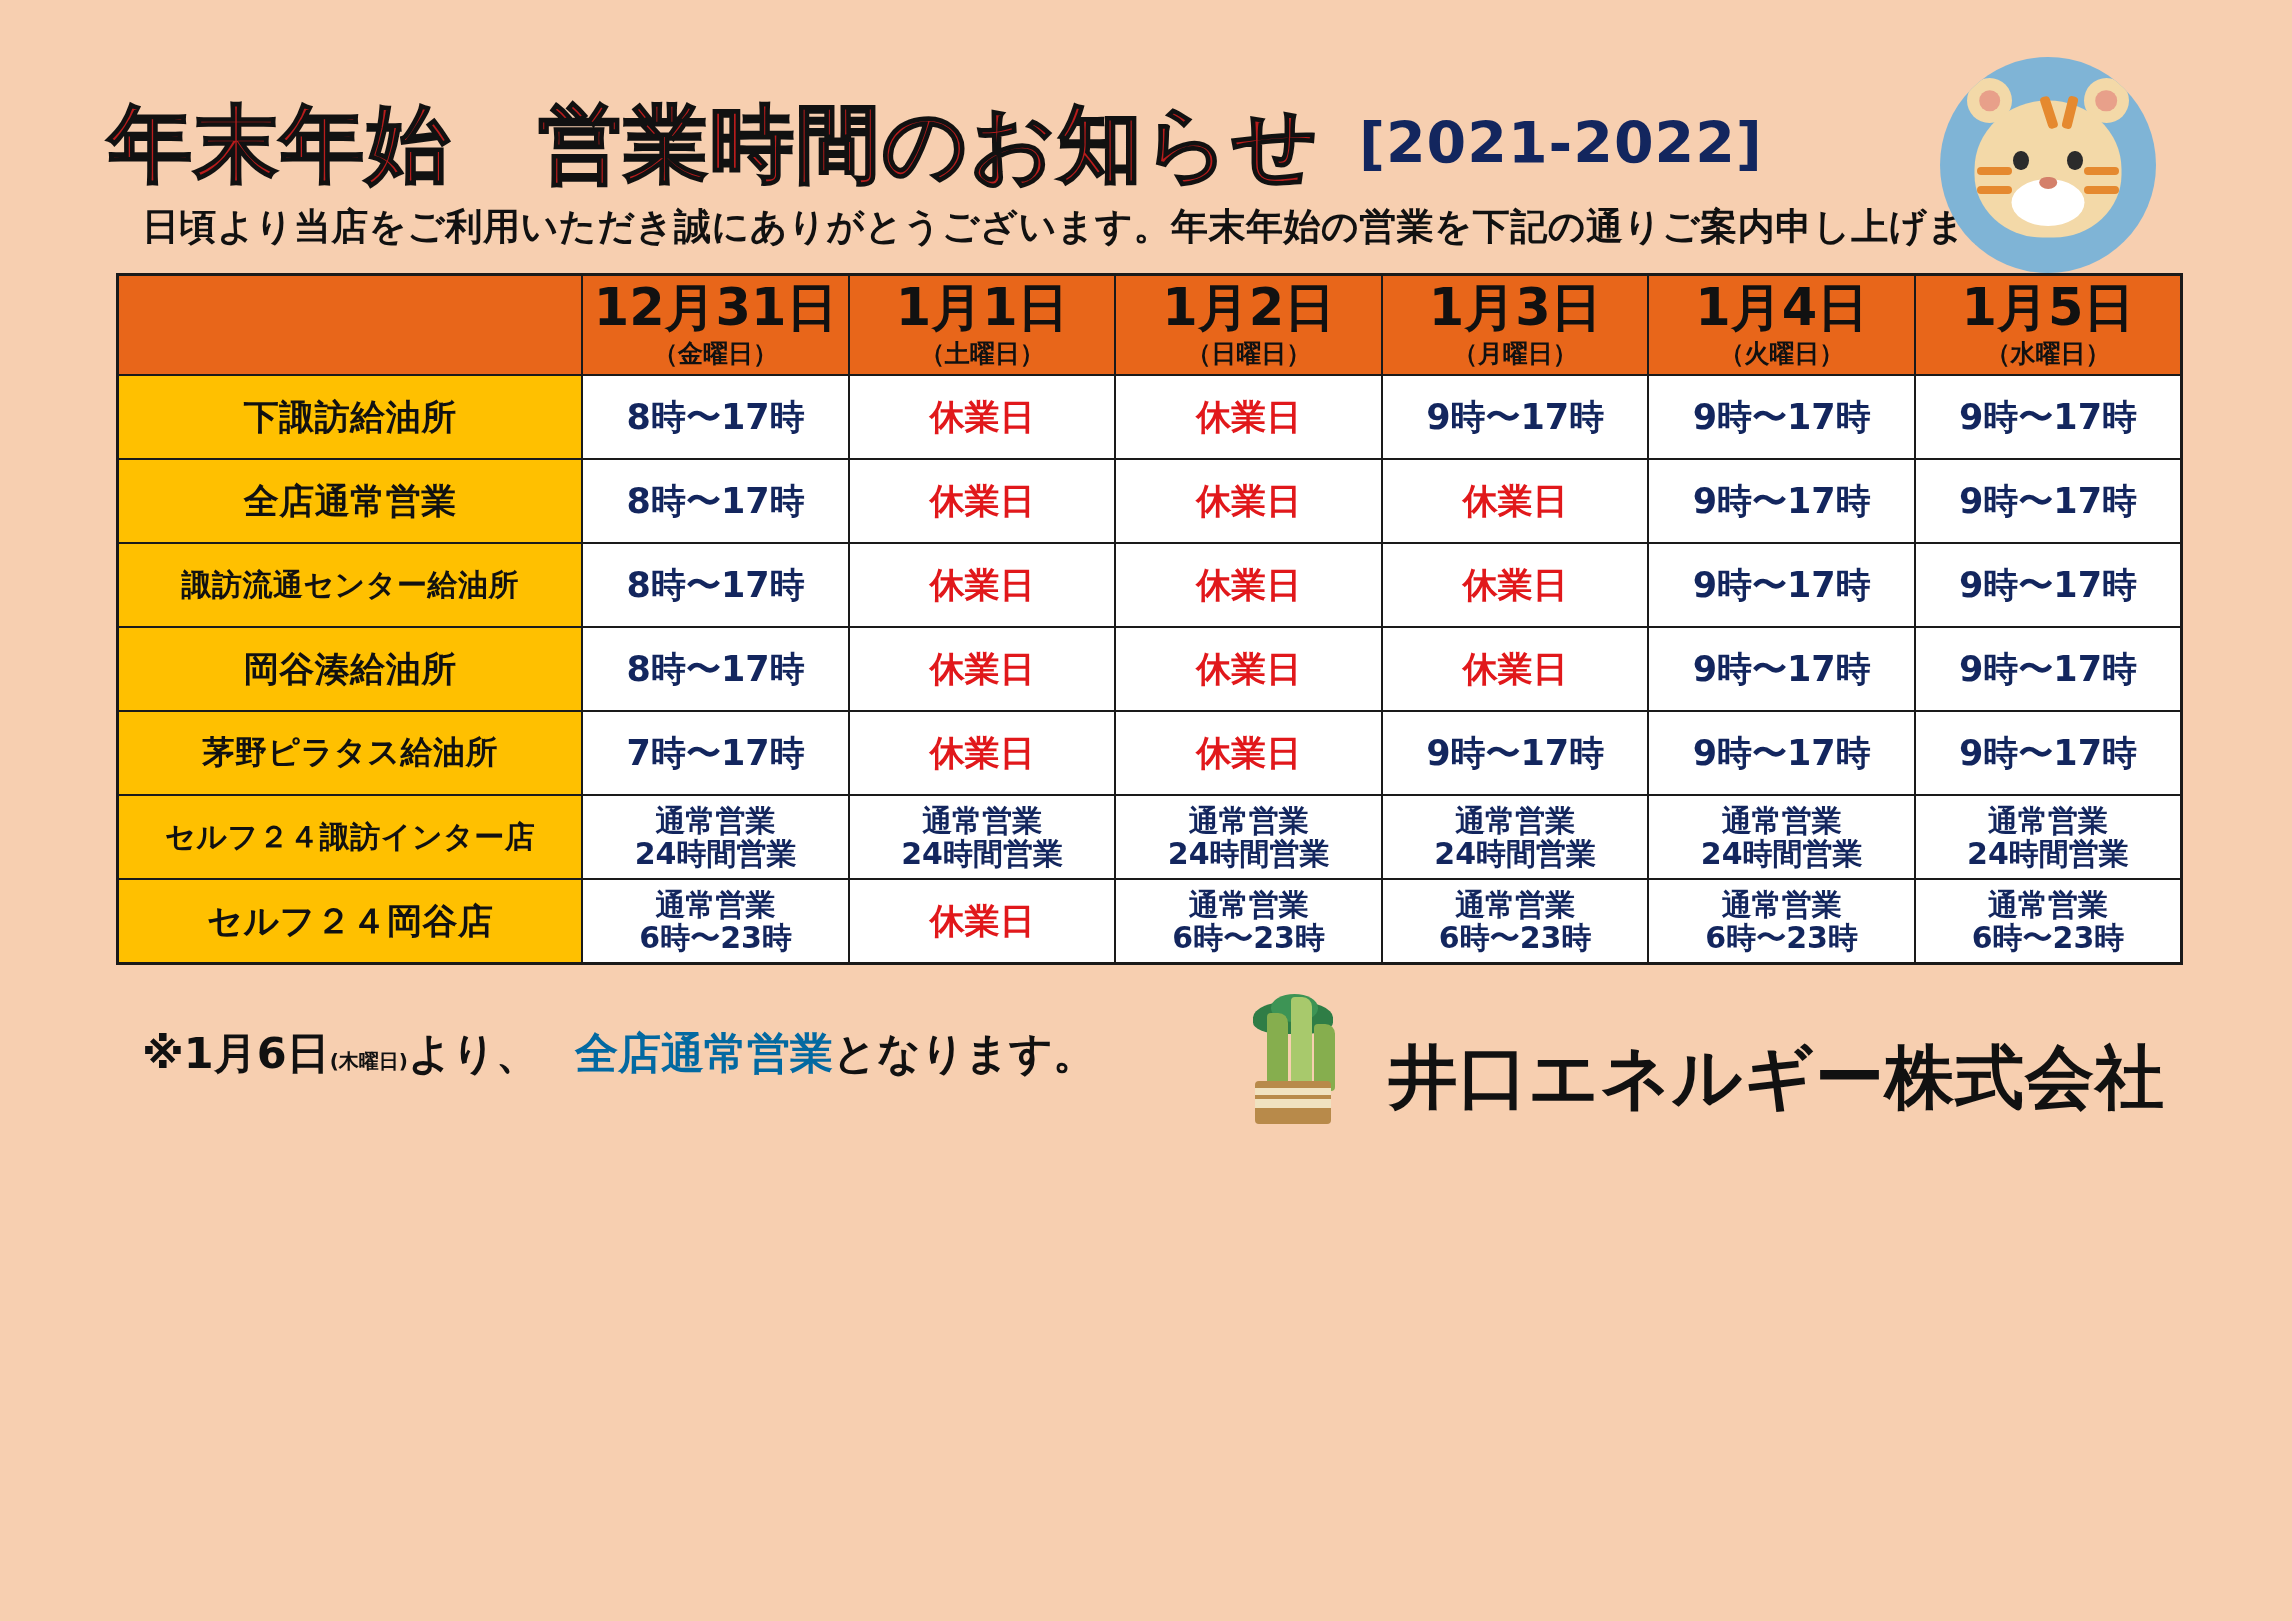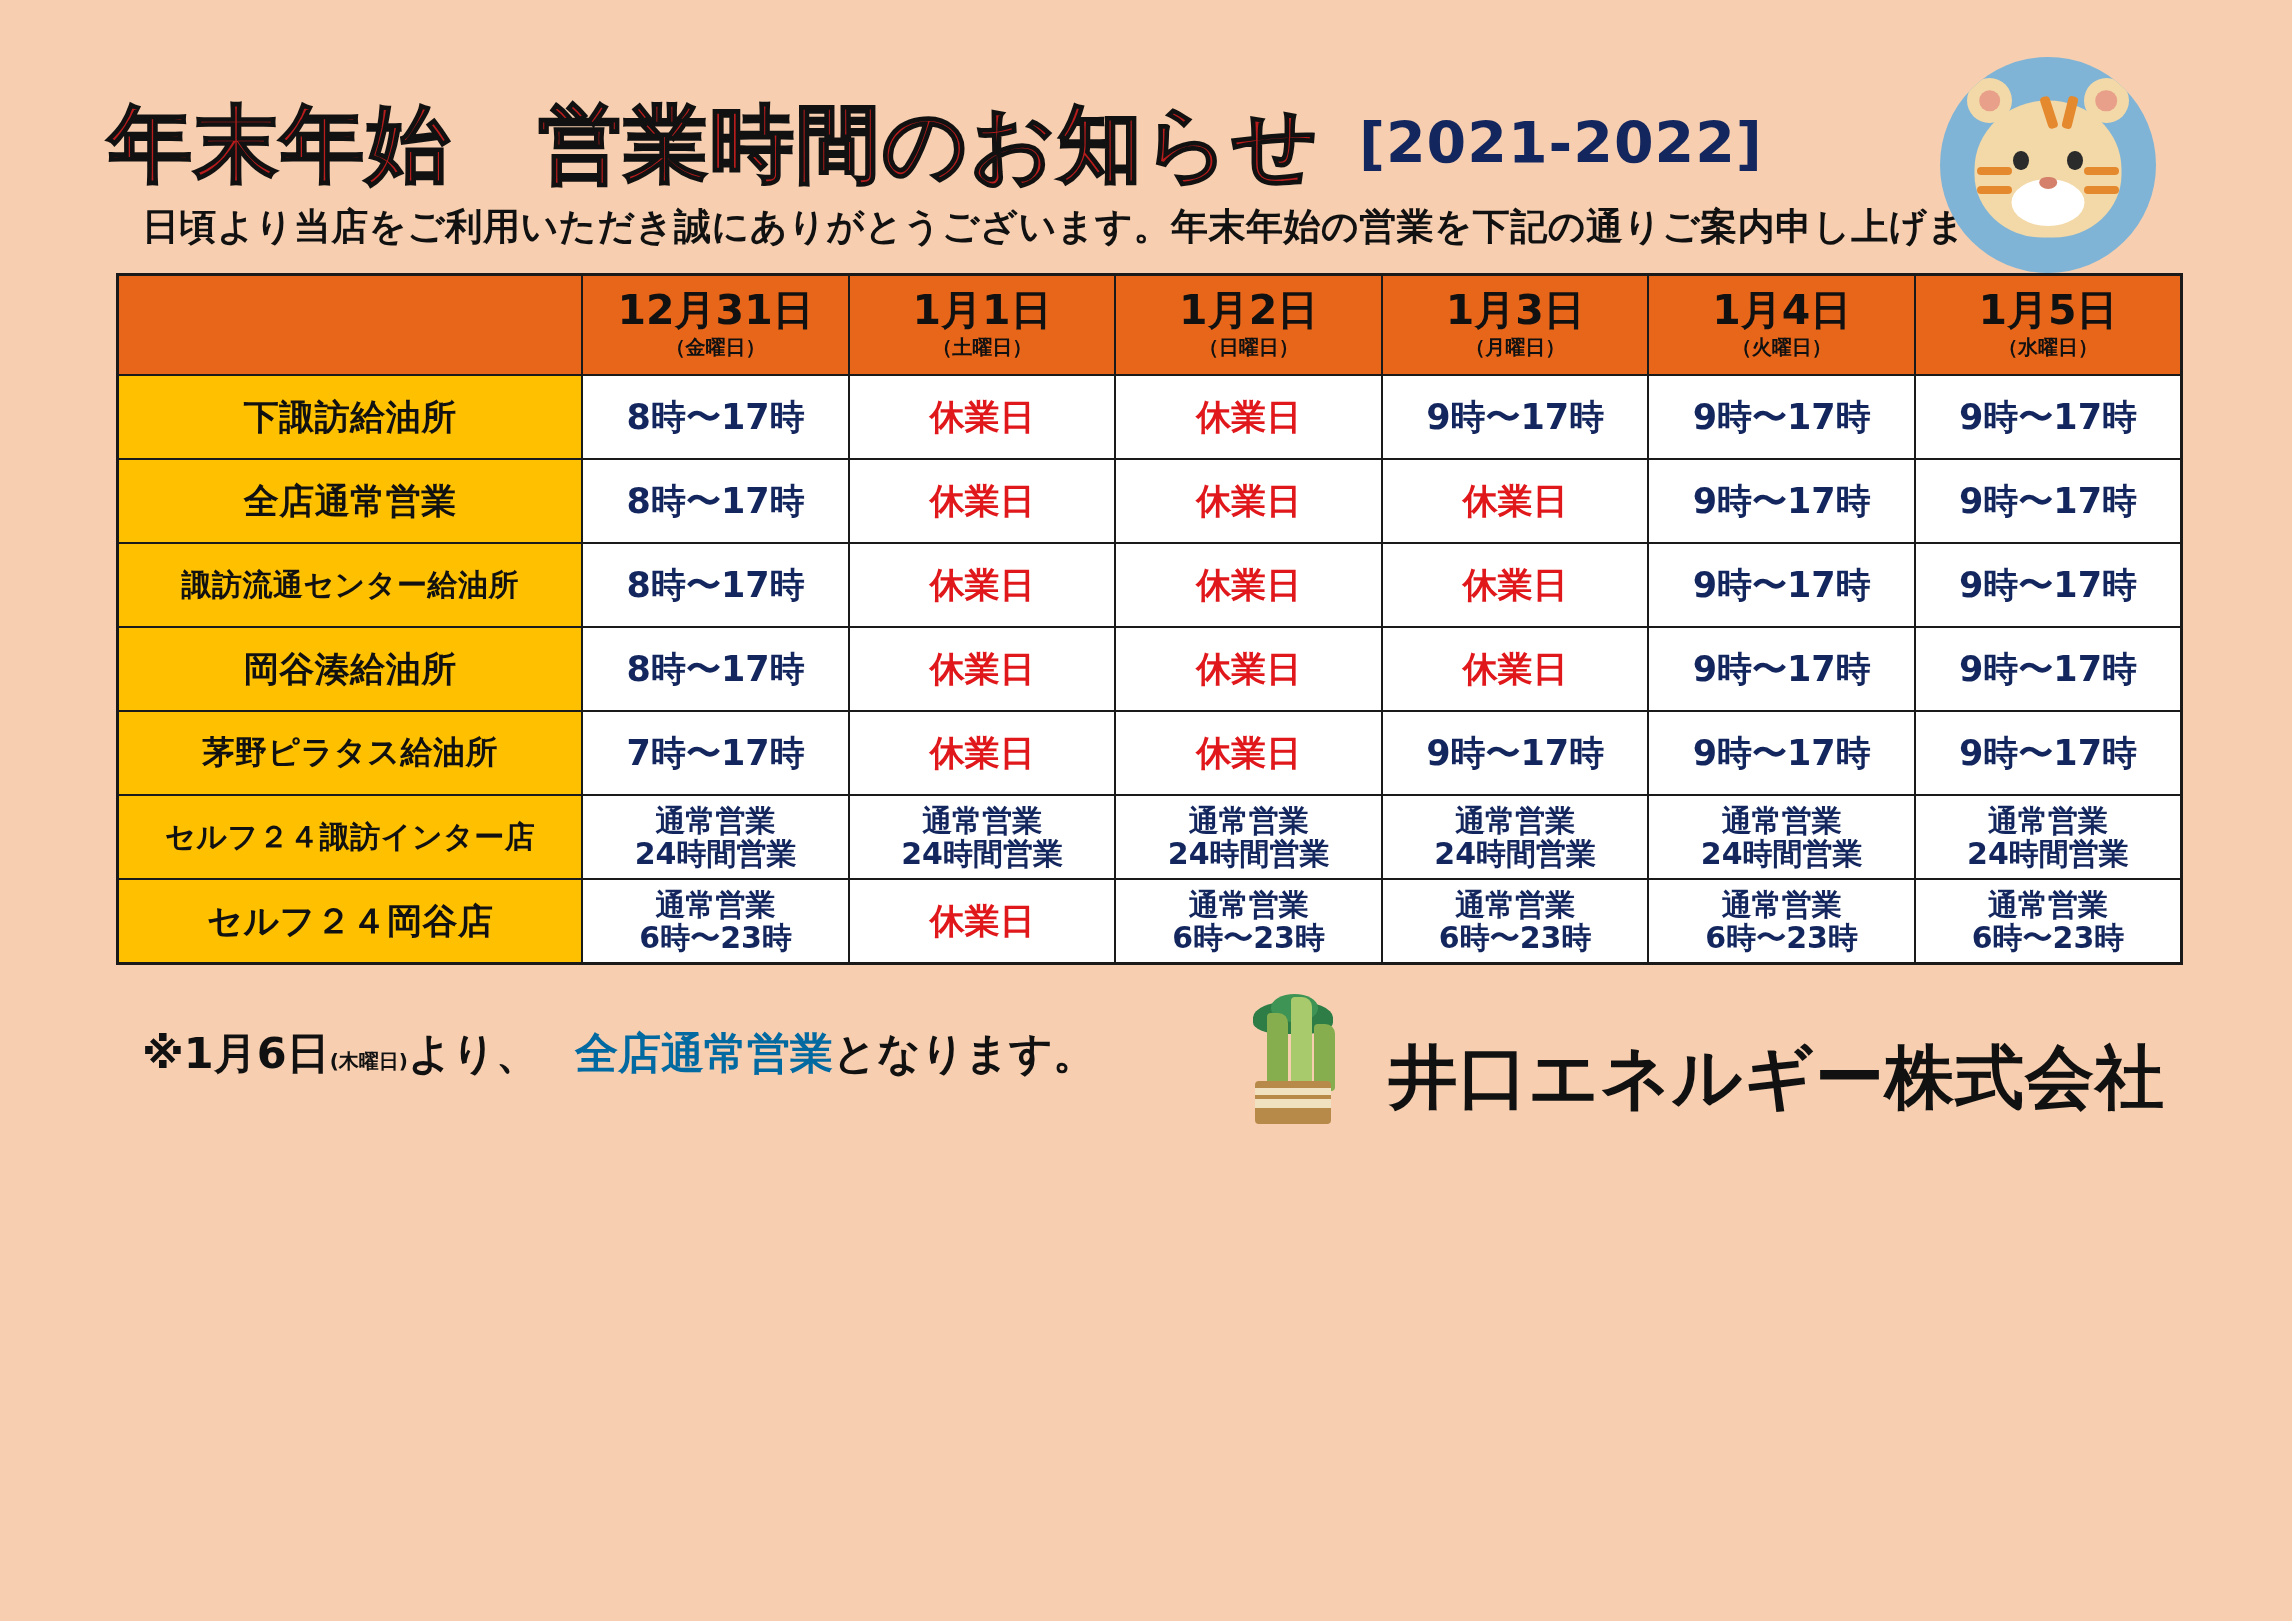--- a/index.html
+++ b/index.html
@@ -167,27 +167,27 @@
   
   tr.headrow td {
     background: #e8661a;
     height: 98px;
     color: #111111;
   }
   tr.headrow td.corner {
     background: #e8661a;
   }
   .dtop {
-    font-size: 41px;
+    font-size: 51px;
     font-weight: 900;
     line-height: 1.05;
     color: #111;
   }
   .dsub {
-    font-size: 20px;
+    font-size: 25px;
     font-weight: 700;
     margin-top: 2px;
     color: #111;
   }
 
   
   td.store {
     background: #ffc000;
     font-size: 35px;
     font-weight: 900;

